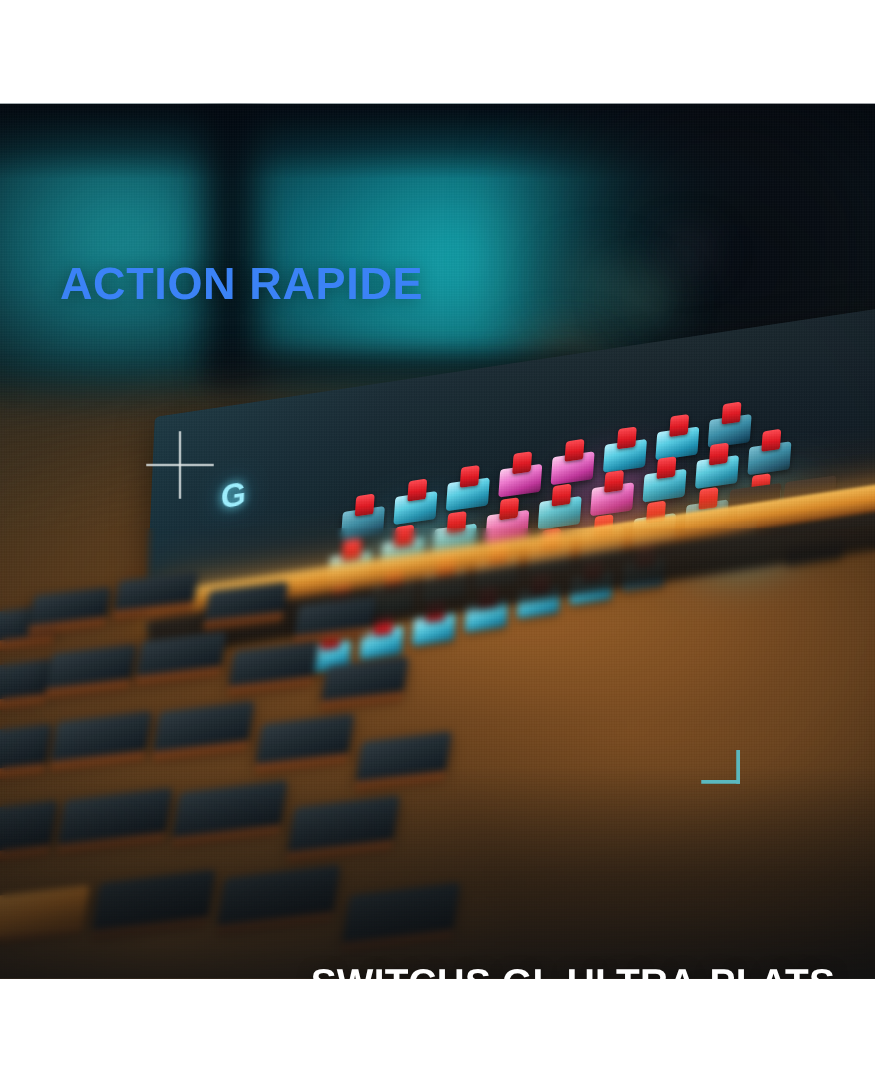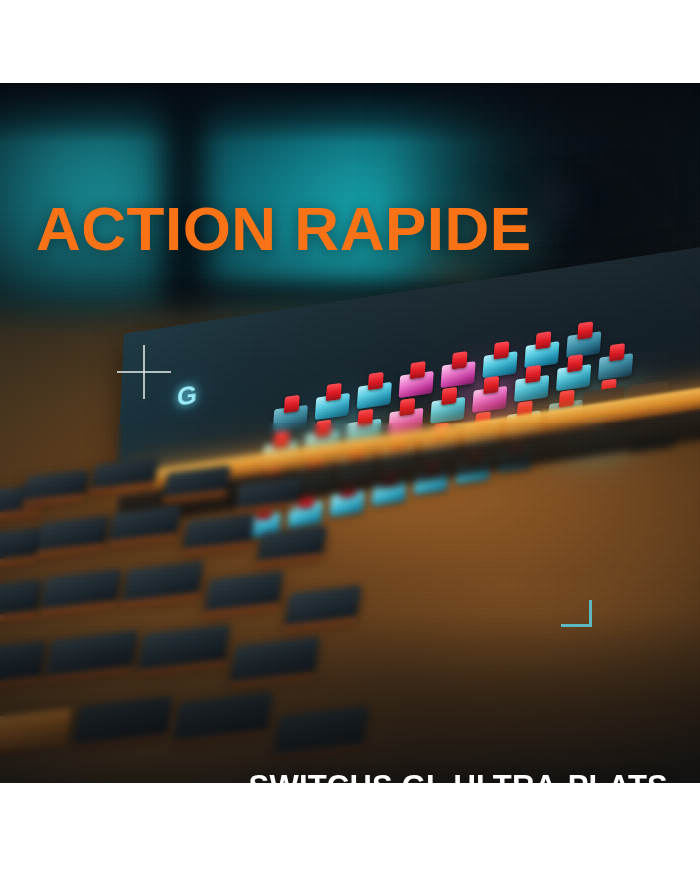--- a/index.html
+++ b/index.html
@@ -288,25 +288,25 @@
   }
   .corner-bracket span { position: absolute; background: #5bb8be; }
   .corner-bracket .cb-v { right: 0; top: 0; width: 3px; height: 27px; }
   .corner-bracket .cb-h { left: 0; bottom: 0; width: 31px; height: 3px; }
 
   
   .headline {
     position: absolute;
     left: 36px;
     top: 114px;
-    margin: 0;
-    color: #f97316;
+    margin: 12px;
+    color: #3b82f6;
     font-family: "Liberation Sans", sans-serif;
     font-weight: 700;
-    font-size: 62px;
+    font-size: 36px;
     line-height: 1.02;
     letter-spacing: 0.5px;
     text-shadow: 0 2px 14px rgba(0,0,0,0.4);
     white-space: nowrap;
   }
 
   .tagline {
     position: absolute;
     right: 32px;
     top: 687px;

